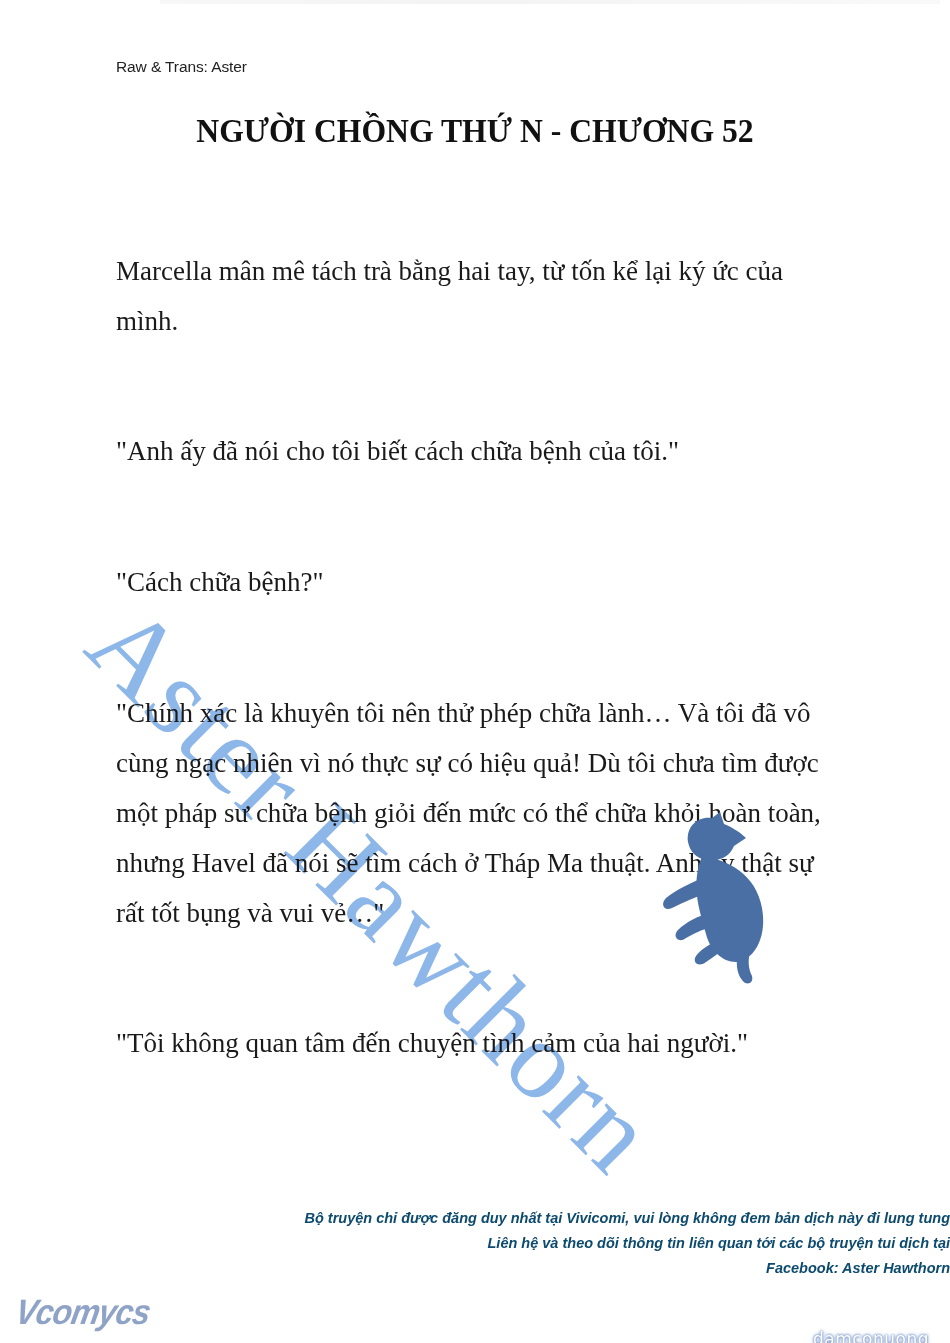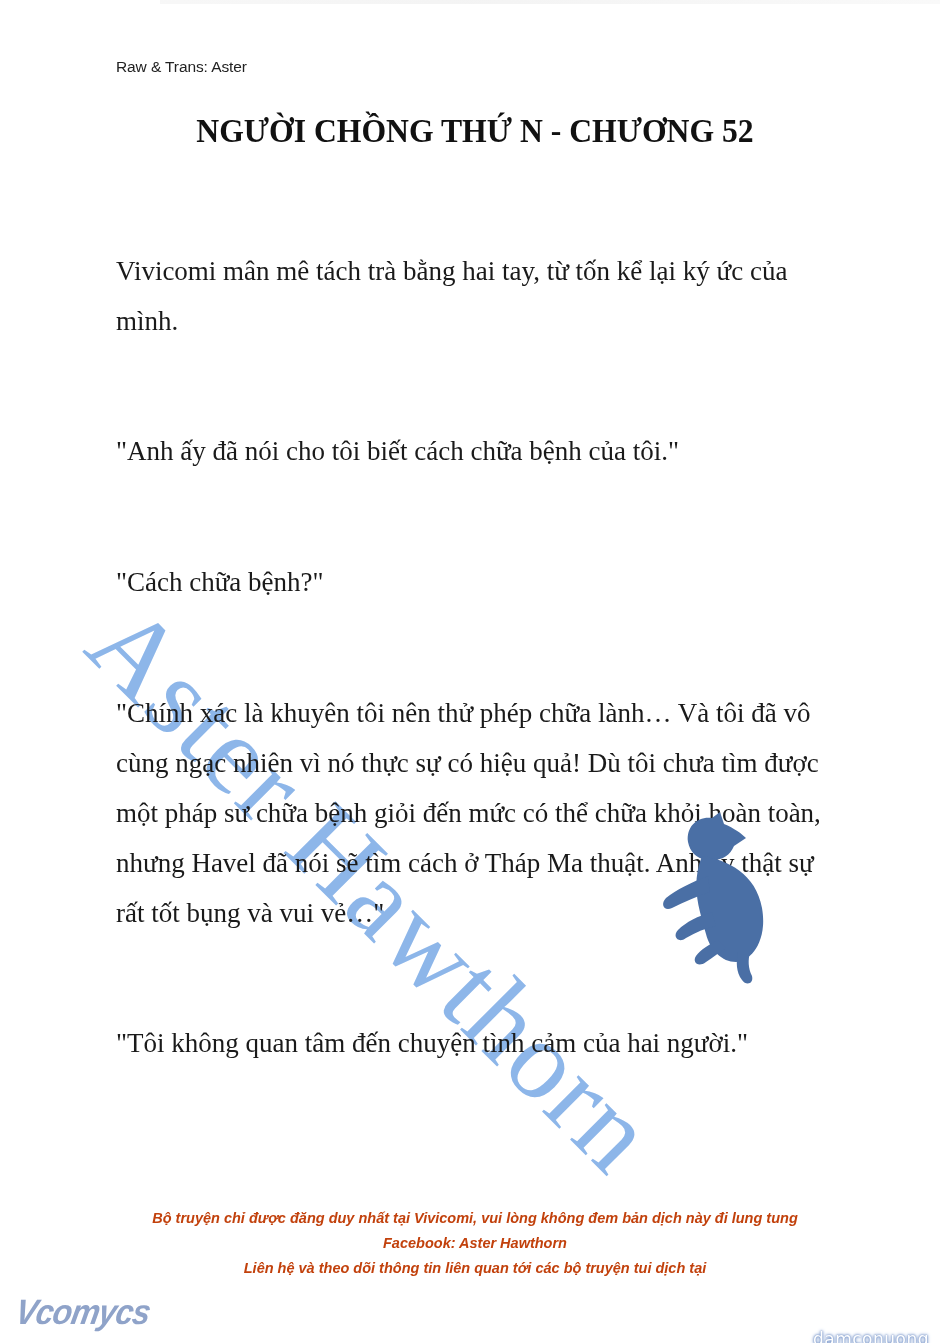--- a/index.html
+++ b/index.html
@@ -76,27 +76,27 @@
       left: 650px;
       top: 812px;
       width: 130px;
       height: 180px;
       z-index: 3;
     }
     .footer-notes {
       position: absolute;
       left: 0; top: 1206px;
       width: 950px;
-      text-align: center;
+      text-align: right;
       font-family: "Liberation Sans", sans-serif;
       font-style: italic;
       font-weight: bold;
       font-size: 14.5px;
       line-height: 25px;
-      color: #c2410c;
+      color: #0c4a6e;
     }
     .footer-notes div { white-space: nowrap; }
     .logo-vcomycs {
       position: absolute;
       left: 16px; top: 1294px;
       font-family: "Liberation Sans", sans-serif;
       font-style: italic;
       font-weight: bold;
       font-size: 32px;
       color: #8fa3c9;
@@ -119,21 +119,21 @@
 
 <div class="page">
   <div class="top-faint"></div>
 
   <div class="credit">Raw &amp; Trans: Aster</div>
 
   <div class="title">NGƯỜI CHỒNG THỨ N - CHƯƠNG 52</div>
 
   <div class="watermark">Aster Hawthorn</div>
 
-  <p class="para" style="top:246px;">Vivicomi mân mê tách trà bằng hai tay, từ tốn kể lại ký ức của mình.</p>
+  <p class="para" style="top:246px;">Marcella mân mê tách trà bằng hai tay, từ tốn kể lại ký ức của mình.</p>
   <p class="para" style="top:426px;">"Anh ấy đã nói cho tôi biết cách chữa bệnh của tôi."</p>
   <p class="para" style="top:557px;">"Cách chữa bệnh?"</p>
   <p class="para" style="top:688px;">"Chính xác là khuyên tôi nên thử phép chữa lành… Và tôi đã vô cùng ngạc nhiên vì nó thực sự có hiệu quả! Dù tôi chưa tìm được một pháp sư chữa bệnh giỏi đến mức có thể chữa khỏi hoàn toàn, nhưng Havel đã nói sẽ tìm cách ở Tháp Ma thuật. Anh ấy thật sự rất tốt bụng và vui vẻ…"</p>
   <p class="para" style="top:1018px;">"Tôi không quan tâm đến chuyện tình cảm của hai người."</p>
 
   <svg class="cat" viewBox="0 0 130 180" xmlns="http://www.w3.org/2000/svg">
     <g fill="#4a6fa5">
 
       <path d="M38 30 C 36 14, 48 4, 62 6 L 70 0 L 74 12 C 84 16, 92 22, 96 26 L 84 34 C 80 44, 70 50, 56 48 C 46 46, 40 40, 38 30 Z"></path>
 
@@ -143,19 +143,19 @@
 
       <path d="M62 100 C 48 104, 36 110, 28 118 C 22 124, 28 132, 36 126 C 46 120, 56 116, 66 114 Z"></path>
 
       <path d="M88 140 C 86 150, 86 160, 92 168 C 96 174, 104 172, 102 164 C 98 156, 98 148, 100 140 Z"></path>
       <path d="M68 128 C 60 132, 50 138, 46 144 C 42 150, 48 156, 56 150 C 62 146, 70 140, 76 136 Z"></path>
     </g>
   </svg>
 
   <div class="footer-notes">
     <div>Bộ truyện chỉ được đăng duy nhất tại Vivicomi, vui lòng không đem bản dịch này đi lung tung</div>
+    <div>Liên hệ và theo dõi thông tin liên quan tới các bộ truyện tui dịch tại</div>
     <div>Facebook: Aster Hawthorn</div>
-    <div>Liên hệ và theo dõi thông tin liên quan tới các bộ truyện tui dịch tại</div>
   </div>
 
   <div class="logo-vcomycs">Vcomycs</div>
   <div class="logo-dam">damconuong</div>
 </div>
 
 </body></html>

